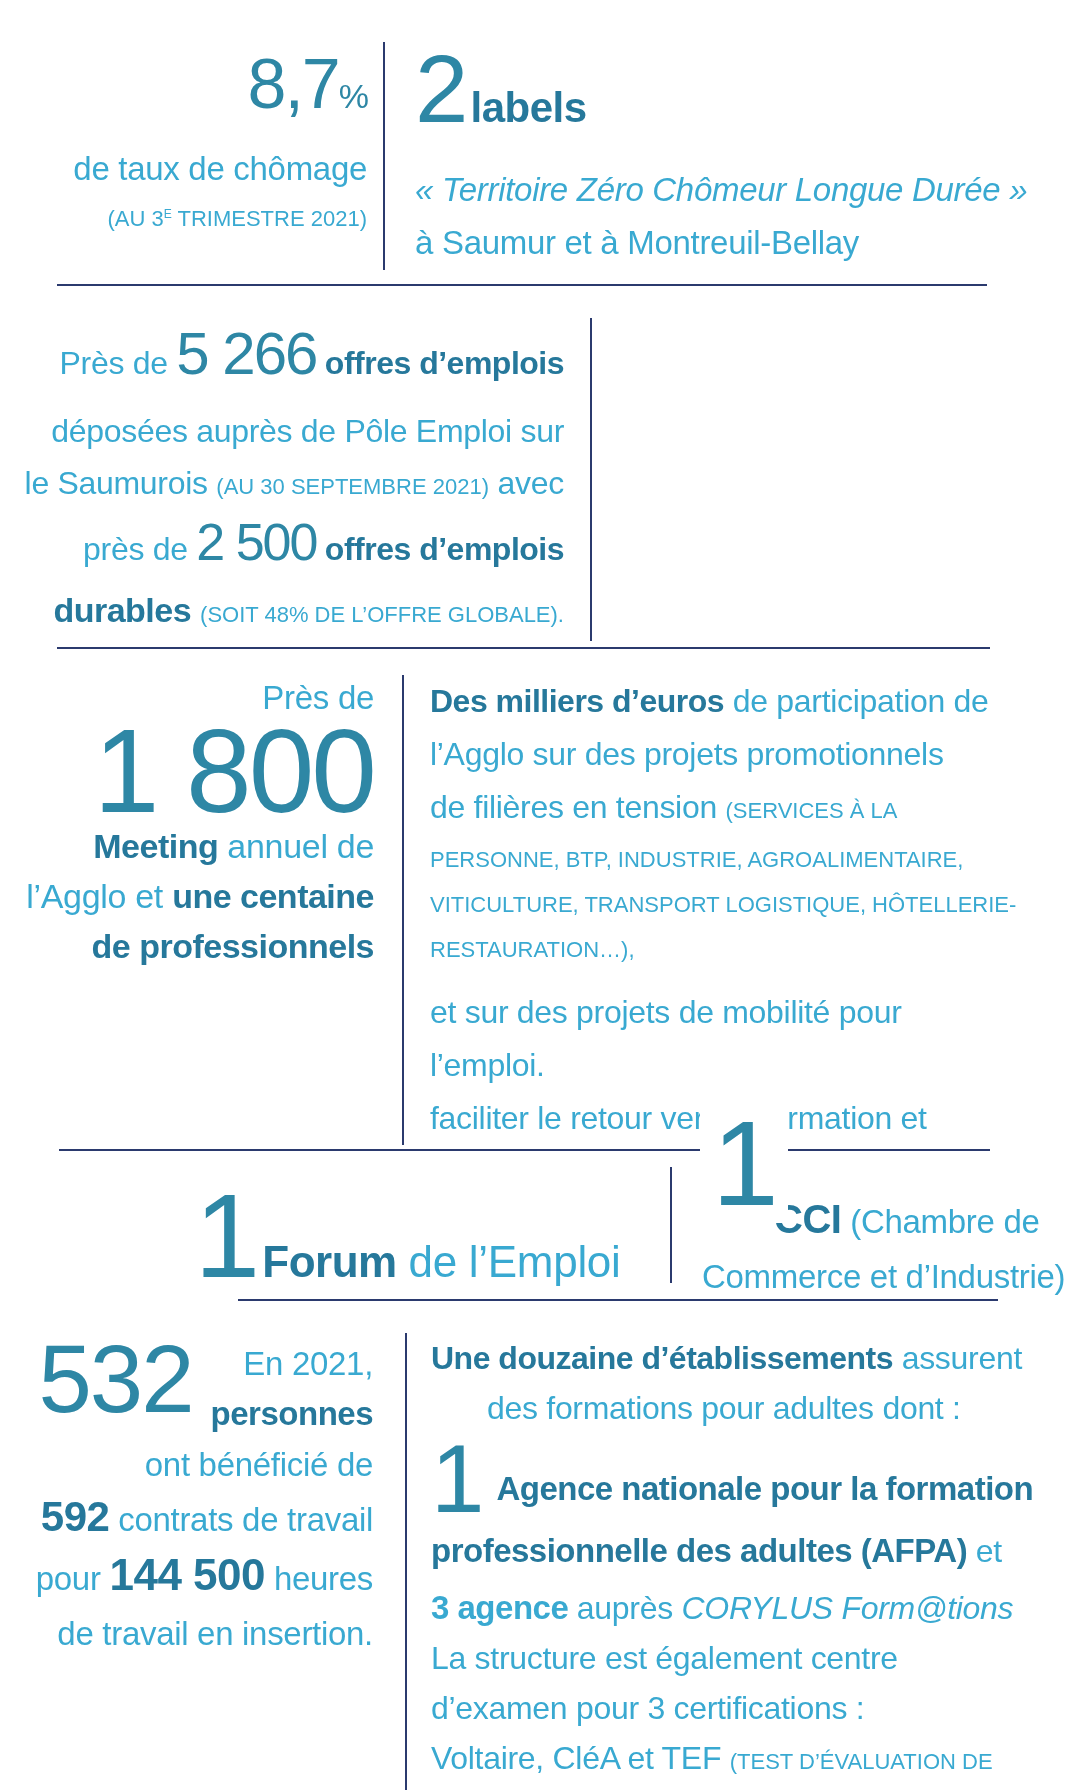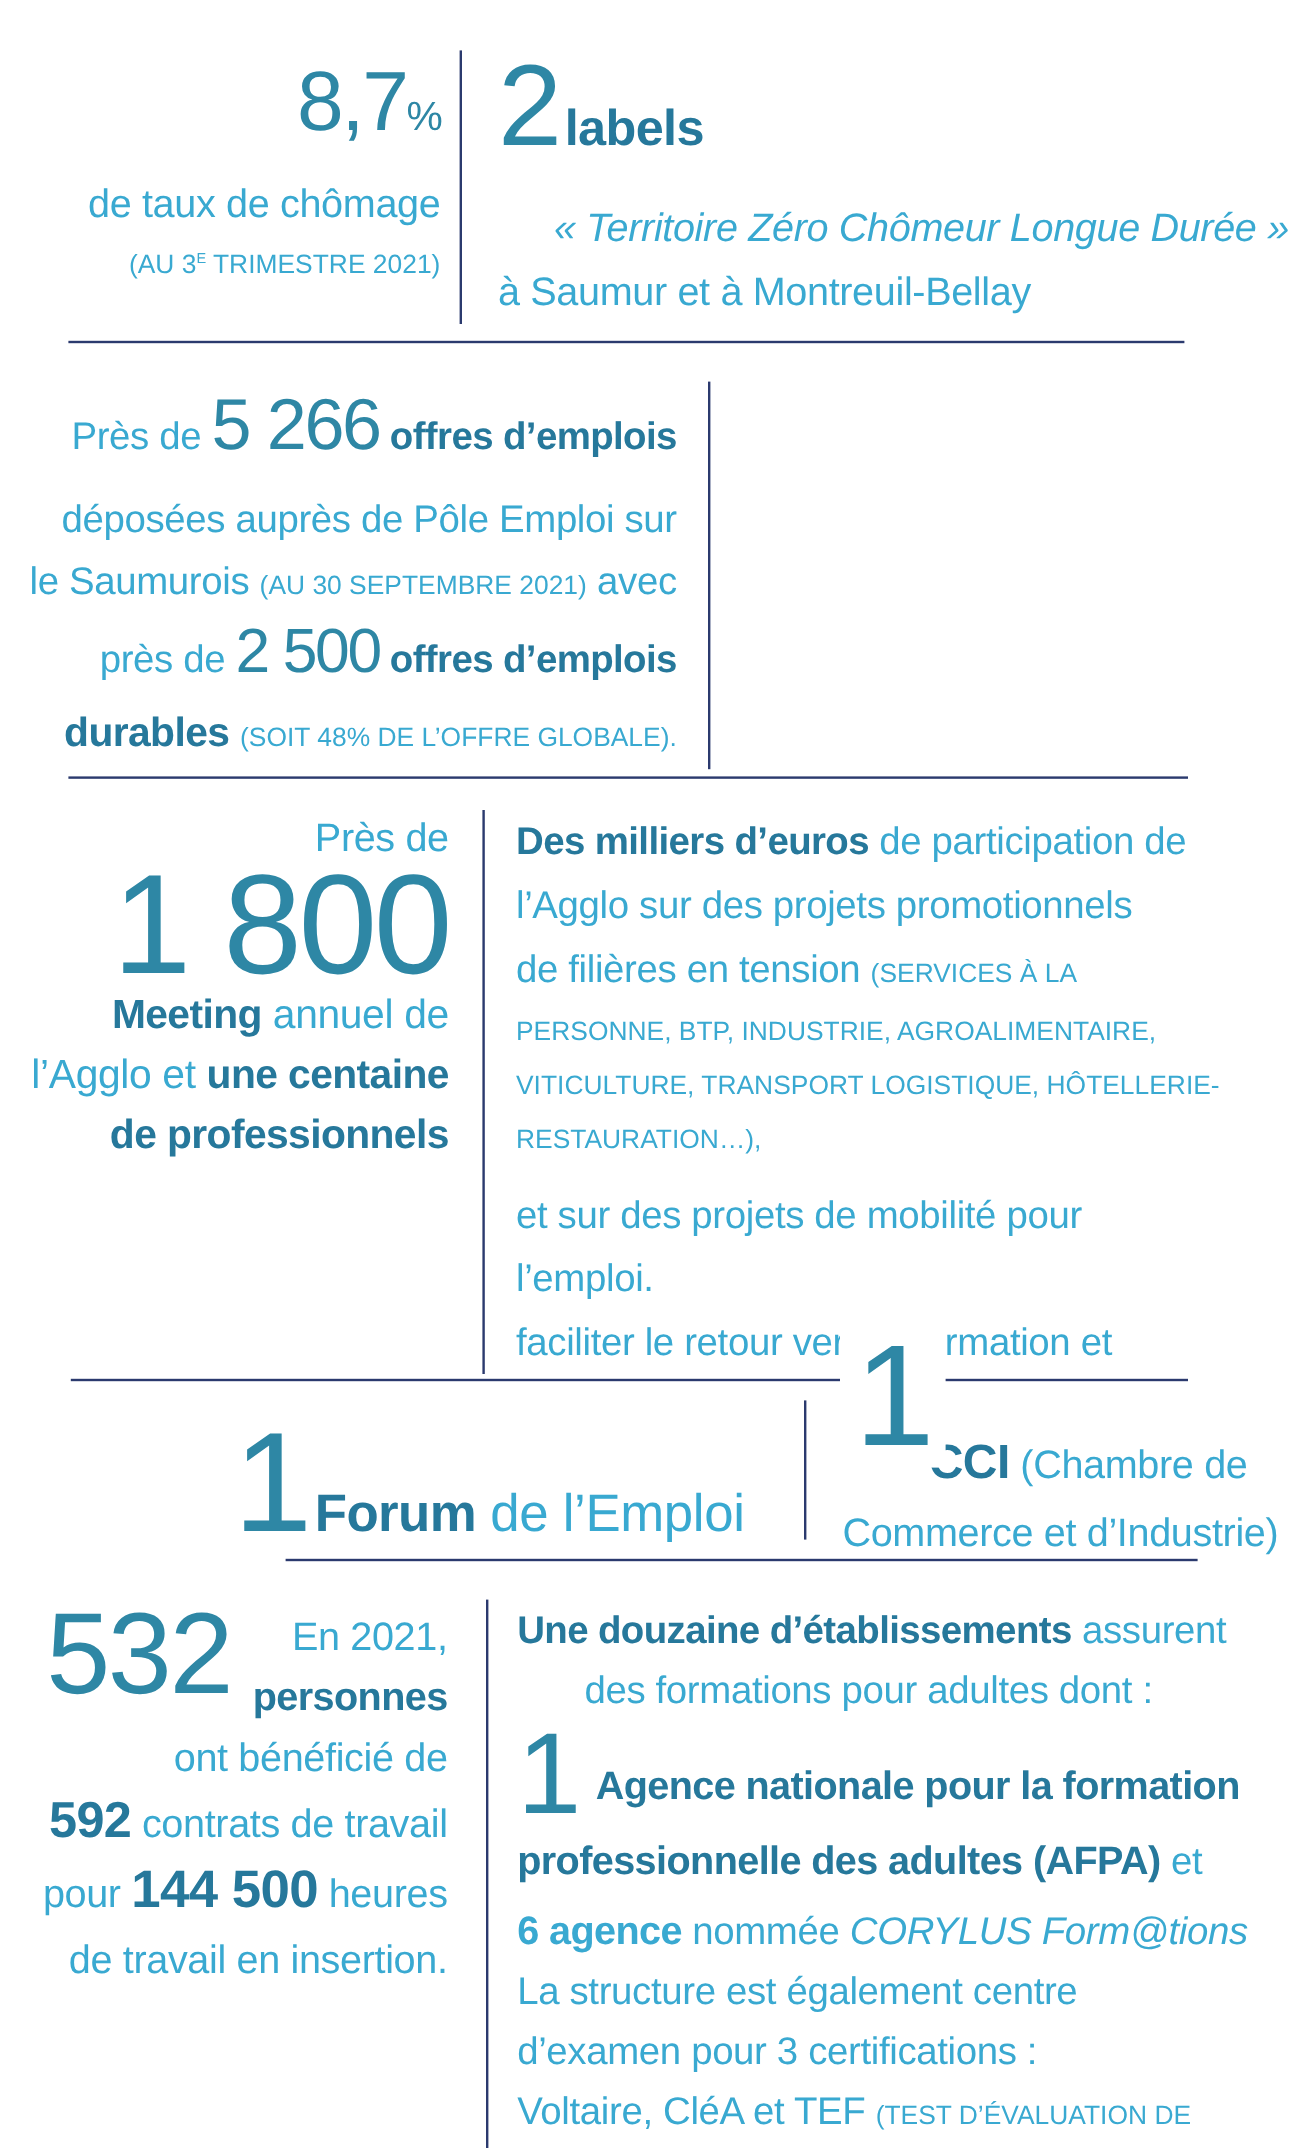--- a/index.html
+++ b/index.html
@@ -19,21 +19,21 @@
     letter-spacing:-0.3px;
   }
   .row{display:flex;align-items:stretch;}
   .cl{flex:none;text-align:right;border-right:2px solid var(--navy);}
   .cr{flex:1 1 auto;text-align:left;}
   .line{white-space:nowrap;}
   .lt{color:var(--light);font-weight:400;}
   .bd{color:var(--dark);font-weight:700;letter-spacing:-0.5px;}
   .bl{color:var(--light);font-weight:700;letter-spacing:-0.5px;}
   .num{color:var(--mid);font-weight:400;letter-spacing:-2px;}
-  .it{font-style:italic;text-align:right;}
+  .it{font-style:italic;}
   .caps{font-size:22px;letter-spacing:0;}
   .sup{font-size:0.55em;vertical-align:super;}
   .f32{font-size:32px;} .f33{font-size:33px;} .f34{font-size:34px;}
   .f36{font-size:36px;} .f40{font-size:40px;} .f42{font-size:42px;} .f44{font-size:44px;}
   .f52{font-size:52px;} .f60{font-size:60px;} .f70{font-size:70px;}
   .f96{font-size:96px;} .f112{font-size:112px;} .f118{font-size:118px;}
   .hline{height:2px;background:var(--navy);}
 
   
   .s1{margin-top:42px;}
@@ -179,21 +179,21 @@
       <div class="line lt s5-l">ont bénéficié de</div>
       <div class="line s5-l"><span class="bd f42">592</span><span class="lt f33"> contrats de travail</span></div>
       <div class="line s5-l" style="line-height:58px;"><span class="lt f33">pour </span><span class="bd f44">144 500</span><span class="lt f33"> heures</span></div>
       <div class="line lt s5-l">de travail en insertion.</div>
     </div>
     <div class="cr">
       <div class="line s5-r"><span class="bd f32">Une douzaine d’établissements</span><span class="lt f32"> assurent</span></div>
       <div class="line lt s5-r" style="padding-left:56px;">des formations pour adultes dont :</div>
       <div class="line s5-afpa"><span class="num s5-in1">1</span><span class="bd f33">Agence nationale pour la formation</span></div>
       <div class="line s5-afpa"><span class="bd f33">professionnelle des adultes (AFPA)</span><span class="lt f32"> et</span></div>
-      <div class="line s5-r"><span class="bl f33">6 agence</span><span class="lt f32"> nommée </span><span class="lt it f32">CORYLUS Form@tions</span></div>
+      <div class="line s5-r"><span class="bl f33">3 agence</span><span class="lt f32"> auprès </span><span class="lt it f32">CORYLUS Form@tions</span></div>
       <div class="line lt s5-r">La structure est également centre</div>
       <div class="line lt s5-r">d’examen pour 3 certifications :</div>
       <div class="line s5-r"><span class="lt f32">Voltaire, CléA et TEF </span><span class="lt caps">(TEST D’ÉVALUATION DE</span></div>
       <div class="line lt caps s5-caps-end">FRANÇAIS).</div>
     </div>
   </section>
 
 </div>
 
 </body></html>

